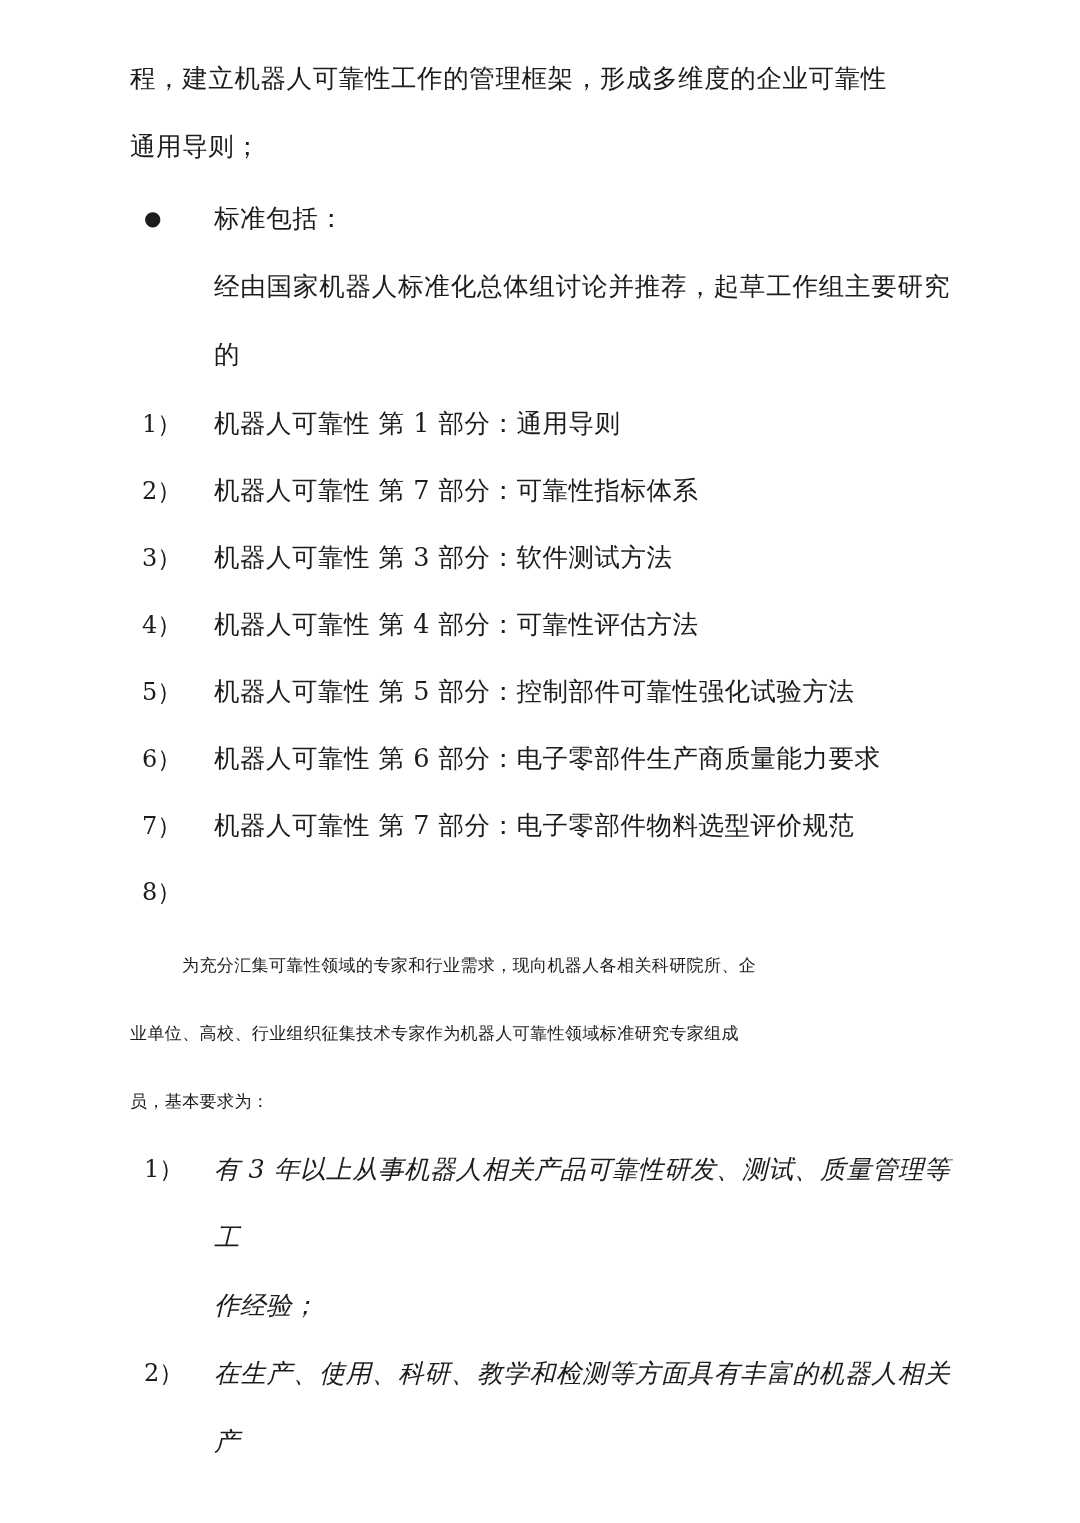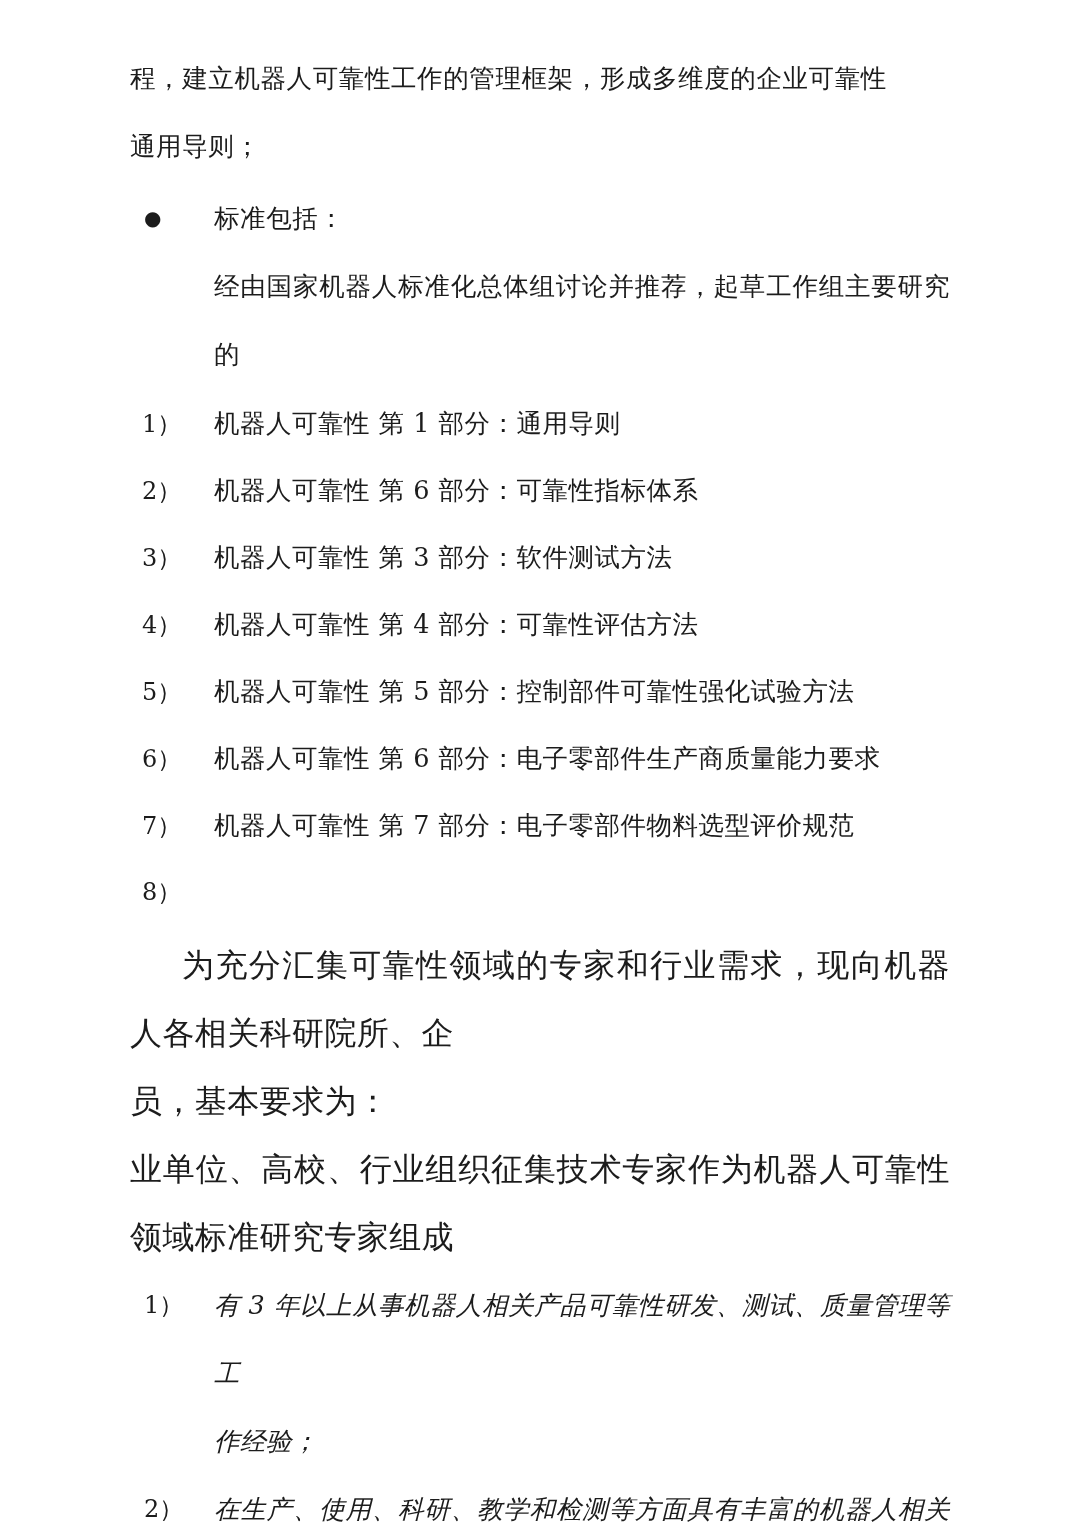--- a/index.html
+++ b/index.html
@@ -74,21 +74,21 @@
     font-family: "DejaVu Serif", "Liberation Serif", serif;
   }
   .num-text {
     font-size: 25.5px;
     letter-spacing: 0.5px;
     text-align: right;
   }
 
   
   .para {
-    font-size: 32px;
+    font-size: 17px;
     line-height: 68px;
     letter-spacing: 0.4px;
     text-align: justify;
     text-justify: inter-ideograph;
     margin-top: 6px;
   }
   .para .indent { display: block; text-indent: 52px; }
   .para .line { display: block; }
 
   
@@ -132,21 +132,21 @@
     </div>
   </div>
 
   <div class="num-list">
     <div class="num-row">
       <div class="num-label">1）</div>
       <div class="num-text">机器人可靠性  第 1 部分：通用导则</div>
     </div>
     <div class="num-row">
       <div class="num-label">2）</div>
-      <div class="num-text">机器人可靠性  第 6 部分：可靠性指标体系</div>
+      <div class="num-text">机器人可靠性  第 7 部分：可靠性指标体系</div>
     </div>
     <div class="num-row">
       <div class="num-label">3）</div>
       <div class="num-text">机器人可靠性  第 3 部分：软件测试方法</div>
     </div>
     <div class="num-row">
       <div class="num-label">4）</div>
       <div class="num-text">机器人可靠性  第 4 部分：可靠性评估方法</div>
     </div>
     <div class="num-row">
@@ -161,22 +161,22 @@
       <div class="num-label">7）</div>
       <div class="num-text">机器人可靠性  第 7 部分：电子零部件物料选型评价规范</div>
     </div>
     <div class="num-row">
       <div class="num-label">8）</div>
     </div>
   </div>
 
   <div class="para">
     <span class="indent">为充分汇集可靠性领域的专家和行业需求，现向机器人各相关科研院所、企</span>
+    <span class="line">业单位、高校、行业组织征集技术专家作为机器人可靠性领域标准研究专家组成</span>
     <span class="line">员，基本要求为：</span>
-    <span class="line">业单位、高校、行业组织征集技术专家作为机器人可靠性领域标准研究专家组成</span>
   </div>
 
   <div class="req-list">
     <div class="req-row">
       <div class="req-label">1）</div>
       <div class="req-text">
         <span>有 3 年以上从事机器人相关产品可靠性研发、测试、质量管理等工</span>
         <span>作经验；</span>
       </div>
     </div>

